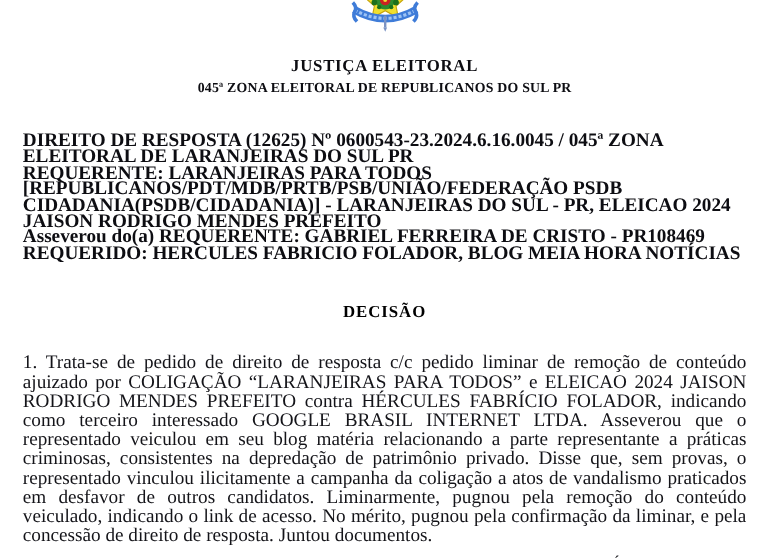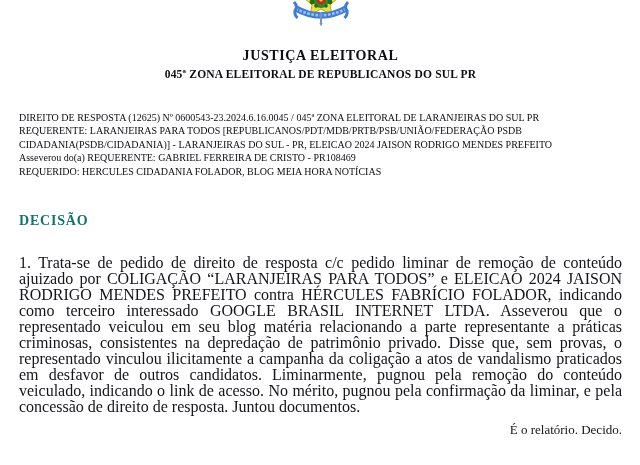--- a/index.html
+++ b/index.html
@@ -39,34 +39,34 @@
     margin-top: 6px;
     text-align: center;
     font-weight: bold;
     font-size: 11.5px;
     line-height: 12px;
     letter-spacing: 0.2px;
     color: #0d0d12;
   }
   .case-info {
     margin-top: 31px;
-    font-weight: normal;
-    font-size: 10px;
+    font-weight: bold;
+    font-size: 16px;
     line-height: 13.4px;
     color: #0d0d12;
   }
   .case-info p { margin: 0; }
   .decision-heading {
     margin-top: 36px;
-    text-align: left;
+    text-align: center;
     font-weight: bold;
     font-size: 14px;
     line-height: 13px;
     letter-spacing: 0.8px;
-    color: #0f766e;
+    color: #000000;
   }
   .body-par {
     margin: 28px 0 0 0;
     font-size: 16px;
     line-height: 16px;
     text-align: justify;
   }
   .closing {
     margin: 7px 0 0 0;
     font-size: 13px;
@@ -105,21 +105,21 @@
   </div>
 
   <div class="court-title">JUSTIÇA ELEITORAL</div>
 
   <div class="court-subtitle">045ª ZONA ELEITORAL DE REPUBLICANOS DO SUL PR</div>
 
   <div class="case-info">
     <p>DIREITO DE RESPOSTA (12625) Nº 0600543-23.2024.6.16.0045 / 045ª ZONA ELEITORAL DE LARANJEIRAS DO SUL PR</p>
     <p>REQUERENTE: LARANJEIRAS PARA TODOS [REPUBLICANOS/PDT/MDB/PRTB/PSB/UNIÃO/FEDERAÇÃO PSDB CIDADANIA(PSDB/CIDADANIA)] - LARANJEIRAS DO SUL - PR, ELEICAO 2024 JAISON RODRIGO MENDES PREFEITO</p>
     <p>Asseverou do(a) REQUERENTE: GABRIEL FERREIRA DE CRISTO - PR108469</p>
-    <p>REQUERIDO: HERCULES CIDADANIA FOLADOR, BLOG MEIA HORA NOTÍCIAS</p>
+    <p>REQUERIDO: HERCULES FABRICIO FOLADOR, BLOG MEIA HORA NOTÍCIAS</p>
   </div>
 
   <div class="decision-heading">DECISÃO</div>
 
   <p class="body-par">1. Trata-se de pedido de direito de resposta c/c pedido liminar de remoção de conteúdo ajuizado por COLIGAÇÃO “LARANJEIRAS PARA TODOS” e ELEICAO 2024 JAISON RODRIGO MENDES PREFEITO contra HÉRCULES FABRÍCIO FOLADOR, indicando como terceiro interessado GOOGLE BRASIL INTERNET LTDA. Asseverou que o representado veiculou em seu blog matéria relacionando a parte representante a práticas criminosas, consistentes na depredação de patrimônio privado. Disse que, sem provas, o representado vinculou ilicitamente a campanha da coligação a atos de vandalismo praticados em desfavor de outros candidatos. Liminarmente, pugnou pela remoção do conteúdo veiculado, indicando o link de acesso. No mérito, pugnou pela confirmação da liminar, e pela concessão de direito de resposta. Juntou documentos.</p>
 
   <p class="closing">É o relatório. Decido.</p>
 
 </div>
 

